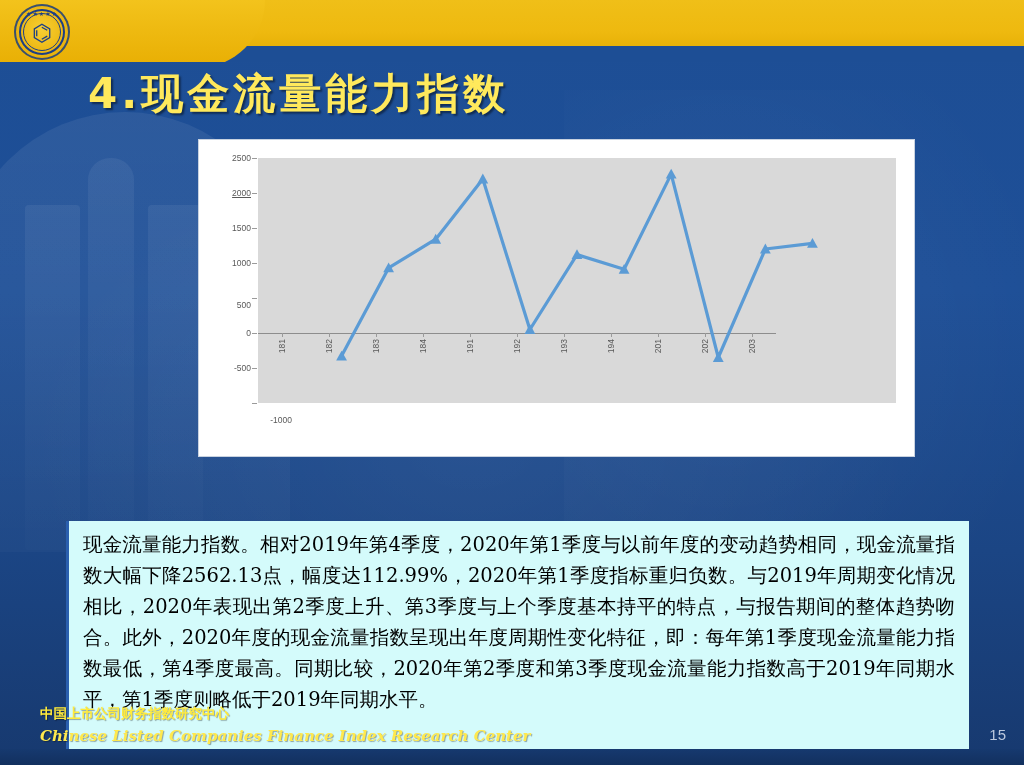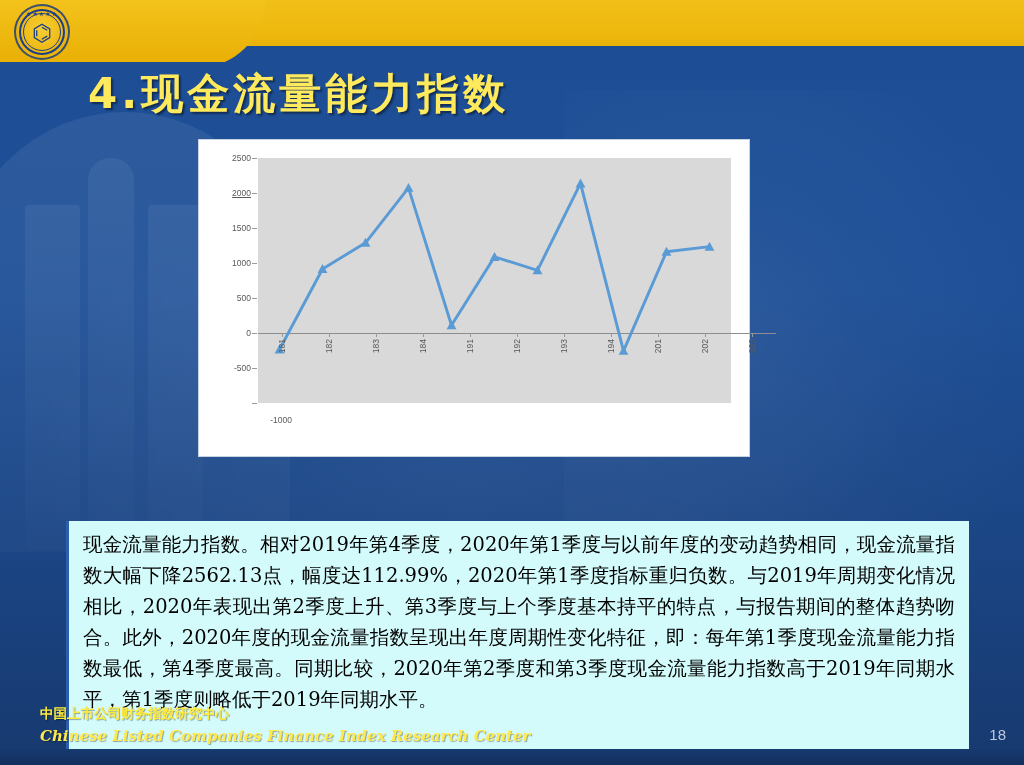--- a/index.html
+++ b/index.html
@@ -80,21 +80,21 @@
   #title{
     position:absolute;left:88px;top:66px;
     font-family:"DejaVu Sans","Liberation Sans",sans-serif;
     font-size:42px;font-weight:bold;color:#ffe95c;letter-spacing:4px;
     text-shadow:2px 2px 2px rgba(0,0,0,.45);
     white-space:nowrap;
   }
 
   
   #chart-frame{
-    position:absolute;left:198px;top:139px;width:552px;height:318px;
+    position:absolute;left:198px;top:139px;width:717px;height:318px;
     background:#ffffff;border:1px solid #c8d2e0;box-sizing:border-box;
   }
   #chart-inner{position:absolute;left:0;top:0;width:100%;height:100%;}
   #plot{
     position:absolute;left:59px;top:18px;right:18px;bottom:53px;
     background:#d9d9d9;
   }
   .ylab{
     position:absolute;width:52px;text-align:right;left:0;
     font-size:8.5px;color:#595959;font-family:"Liberation Sans",sans-serif;
@@ -187,21 +187,21 @@
     <div id="chart-inner">
       <div id="y-axis-labels">
           <div class="ylab" style="top: 18px;">2500</div>
           <div class="ytickmark" style="top: 18px;"></div>
           <div class="ylab" style="top: 53px; text-decoration: underline;">2000</div>
           <div class="ytickmark" style="top: 53px;"></div>
           <div class="ylab" style="top: 88px;">1500</div>
           <div class="ytickmark" style="top: 88px;"></div>
           <div class="ylab" style="top: 123px;">1000</div>
           <div class="ytickmark" style="top: 123px;"></div>
-          <div class="ylab" style="top: 158px;">500</div>
+          <div class="ylab" style="top: 165px;">500</div>
           <div class="ytickmark" style="top: 158px;"></div>
           <div class="ylab" style="top: 193px;">0</div>
           <div class="ytickmark" style="top: 193px;"></div>
           <div class="ylab" style="top: 228px;">-500</div>
           <div class="ytickmark" style="top: 228px;"></div>
           <div class="ylab" style="top: 280px; margin-left: 41px;">-1000</div>
           <div class="ytickmark" style="top: 263px;"></div>
         </div>
       <div id="plot">
         <div id="zero-axis" style="top: 175px; left: 0px; width: 518px;"></div>
@@ -247,15 +247,15 @@
     </div>
   </div>
 
 
   <div id="textbox">
     <div id="body-text">现金流量能力指数。相对2019年第4季度，2020年第1季度与以前年度的变动趋势相同，现金流量指数大幅下降2562.13点，幅度达112.99%，2020年第1季度指标重归负数。与2019年周期变化情况相比，2020年表现出第2季度上升、第3季度与上个季度基本持平的特点，与报告期间的整体趋势吻合。此外，2020年度的现金流量指数呈现出年度周期性变化特征，即：每年第1季度现金流量能力指数最低，第4季度最高。同期比较，2020年第2季度和第3季度现金流量能力指数高于2019年同期水平，第1季度则略低于2019年同期水平。</div>
   </div>
 
   <div id="footer-en">Chinese Listed Companies Finance Index Research Center</div>
   <div id="footer-cn">中国上市公司财务指数研究中心</div>
-  <div id="page-number">18</div>
+  <div id="page-number">15</div>
   <div id="bottom-strip"></div>
 </div>
 
 </body></html>

